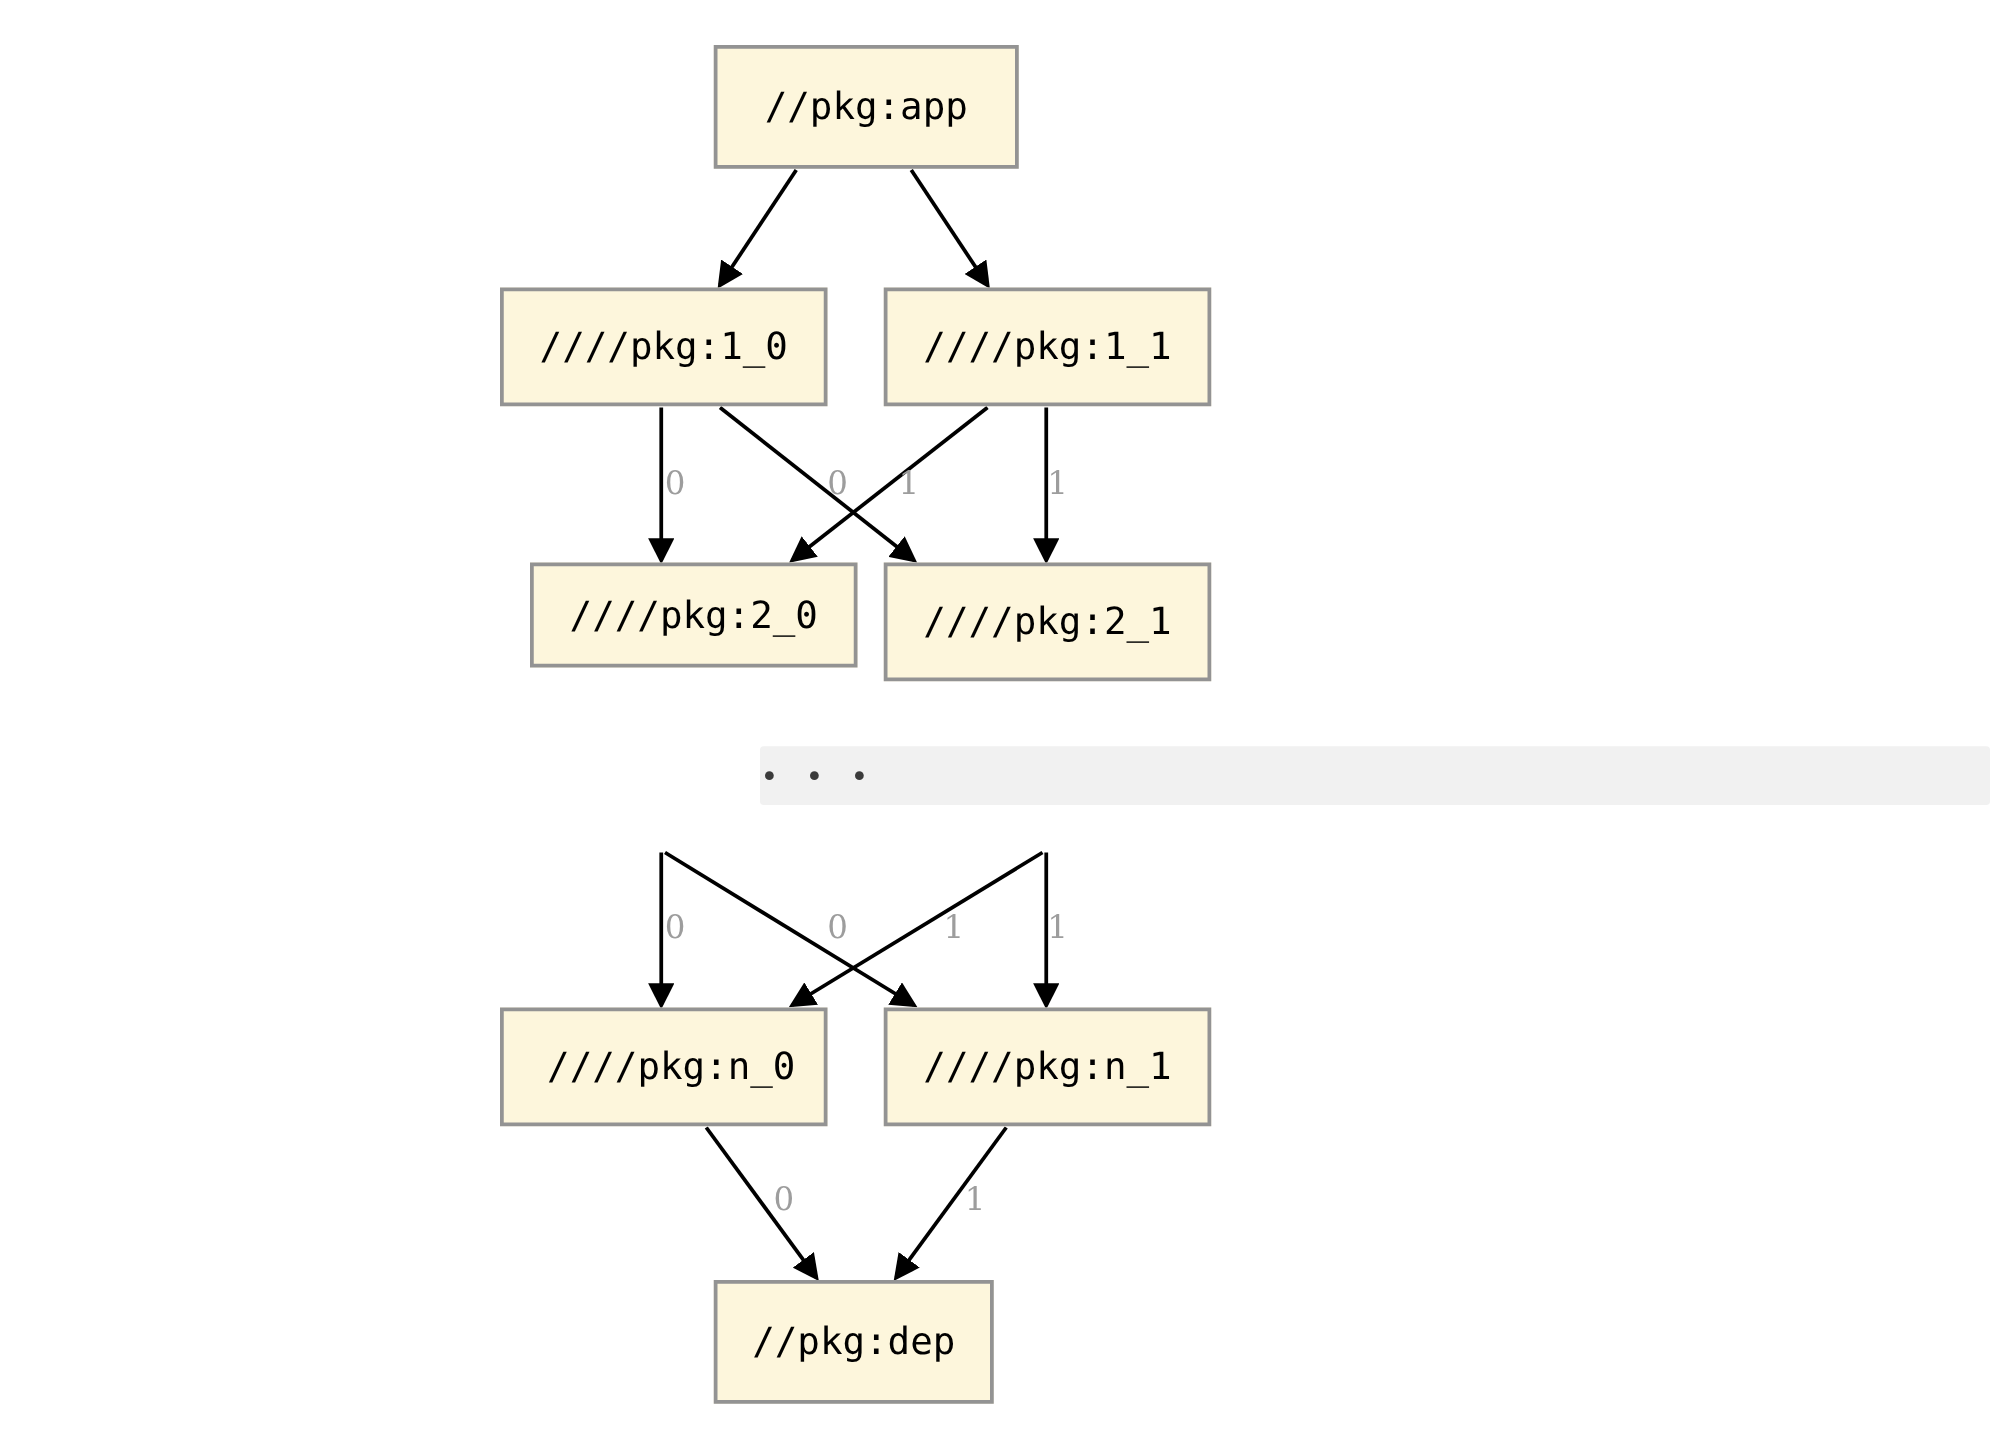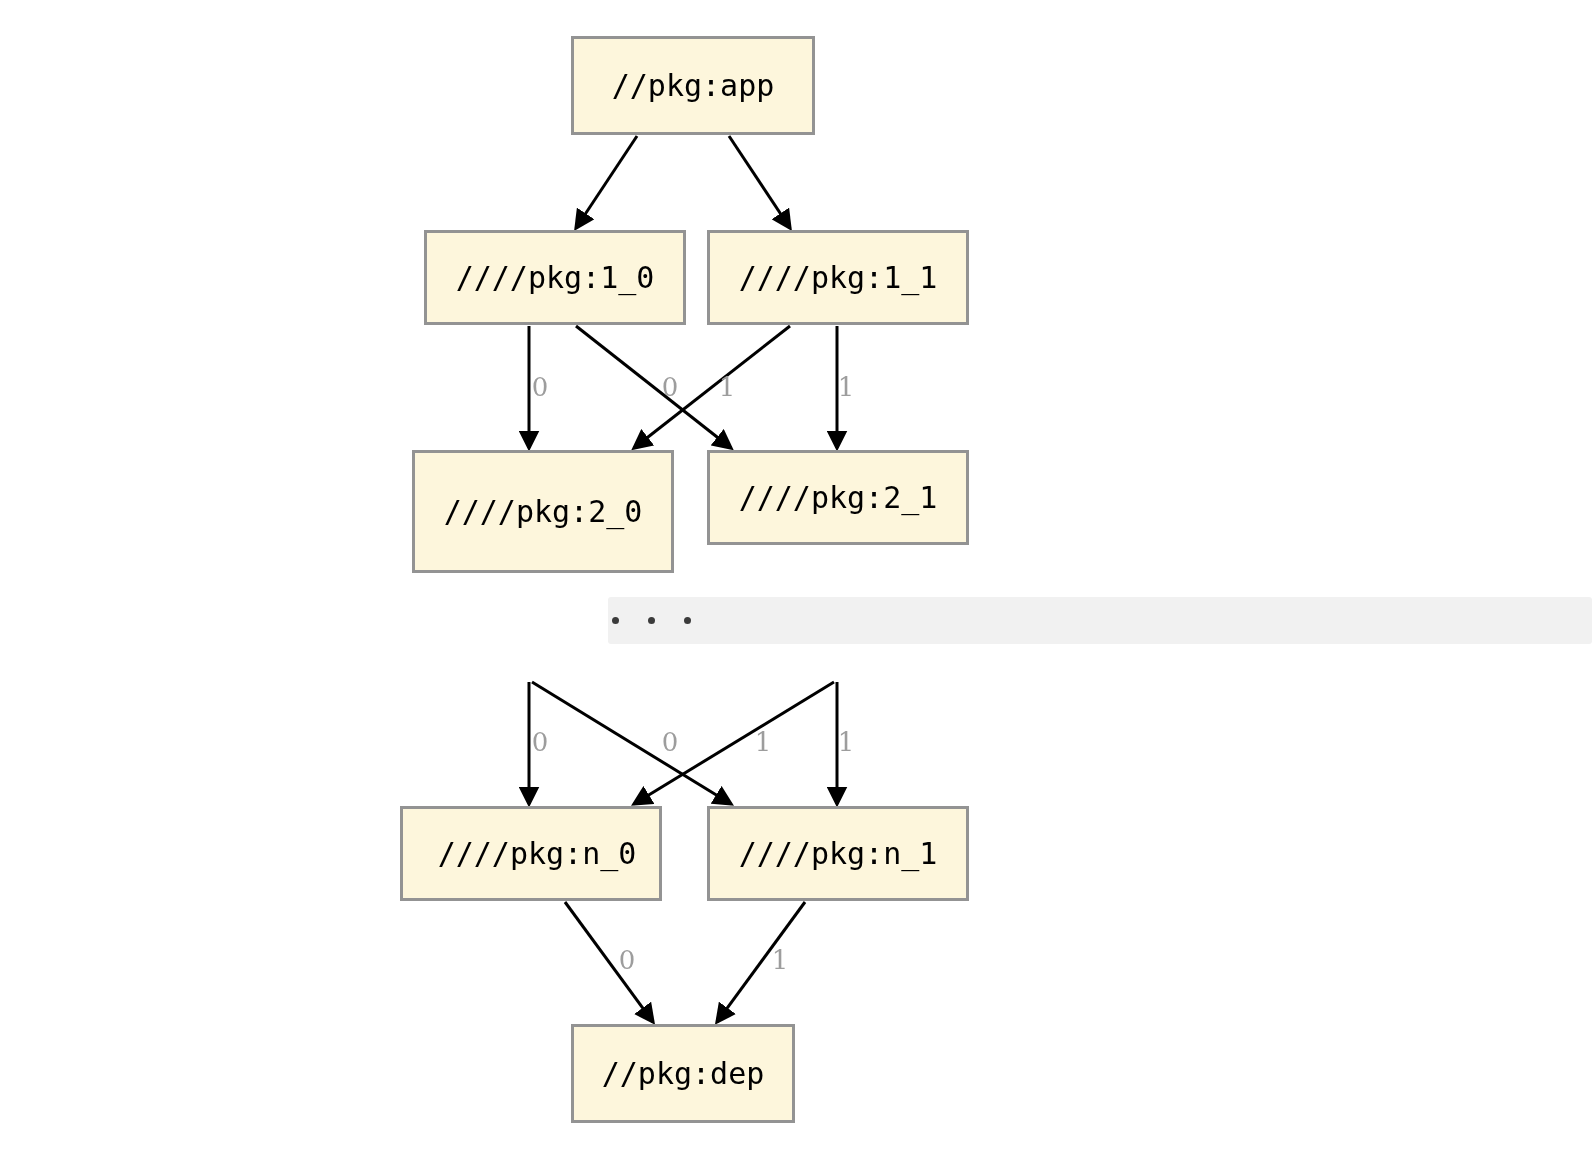--- a/index.html
+++ b/index.html
@@ -85,27 +85,27 @@
       <line x1="837" y1="682" x2="837" y2="804" stroke="#000000" stroke-width="3" marker-end="url(#arrow)"></line>
       <line x1="565" y1="902" x2="653" y2="1022" stroke="#000000" stroke-width="3" marker-end="url(#arrow)"></line>
       <line x1="805" y1="902" x2="717" y2="1022" stroke="#000000" stroke-width="3" marker-end="url(#arrow)"></line>
     </g>
 </svg>
 
 <div id="node-layer">
     <div class="node-box" style="left: 571px; top: 36px; width: 244px; height: 99px; background: rgb(253, 246, 220); border-color: rgb(147, 147, 147);">
       <span class="node-label">//pkg:app</span>
     </div>
-    <div class="node-box" style="left: 400px; top: 230px; width: 262px; height: 95px; background: rgb(253, 246, 220); border-color: rgb(147, 147, 147); margin-left: 24px;">
+    <div class="node-box" style="left: 400px; top: 230px; width: 262px; height: 95px; background: rgb(253, 246, 220); border-color: rgb(147, 147, 147);">
       <span class="node-label">////pkg:1_0</span>
     </div>
     <div class="node-box" style="left: 707px; top: 230px; width: 262px; height: 95px; background: rgb(253, 246, 220); border-color: rgb(147, 147, 147); text-align: center;">
       <span class="node-label">////pkg:1_1</span>
     </div>
-    <div class="node-box" style="left: 412px; top: 450px; width: 262px; height: 123px; background: rgb(253, 246, 220); border-color: rgb(147, 147, 147);">
+    <div class="node-box" style="left: 424px; top: 450px; width: 262px; height: 84px; background: rgb(253, 246, 220); border-color: rgb(147, 147, 147);">
       <span class="node-label">////pkg:2_0</span>
     </div>
     <div class="node-box" style="left: 707px; top: 450px; width: 262px; height: 95px; background: rgb(253, 246, 220); border-color: rgb(147, 147, 147);">
       <span class="node-label">////pkg:2_1</span>
     </div>
     <div class="node-box" style="left: 400px; top: 806px; width: 262px; height: 95px; background: rgb(253, 246, 220); border-color: rgb(147, 147, 147); padding-left: 12px;">
       <span class="node-label">////pkg:n_0</span>
     </div>
     <div class="node-box" style="left: 707px; top: 806px; width: 262px; height: 95px; background: rgb(253, 246, 220); border-color: rgb(147, 147, 147);">
       <span class="node-label">////pkg:n_1</span>

